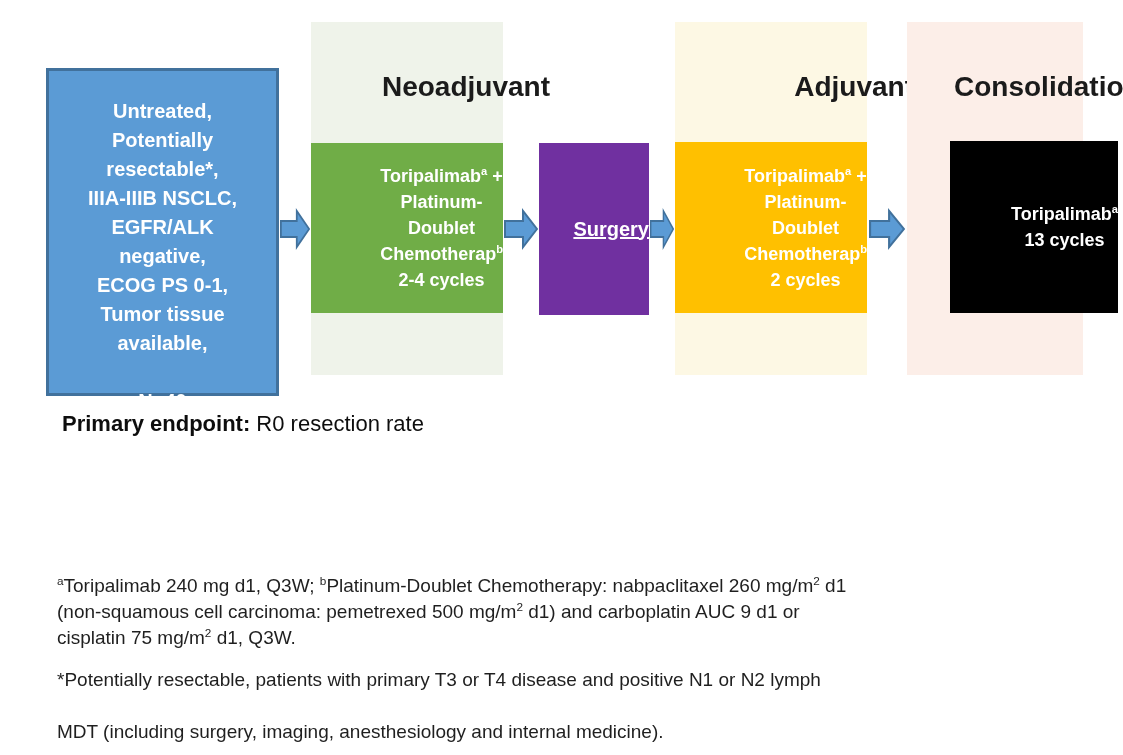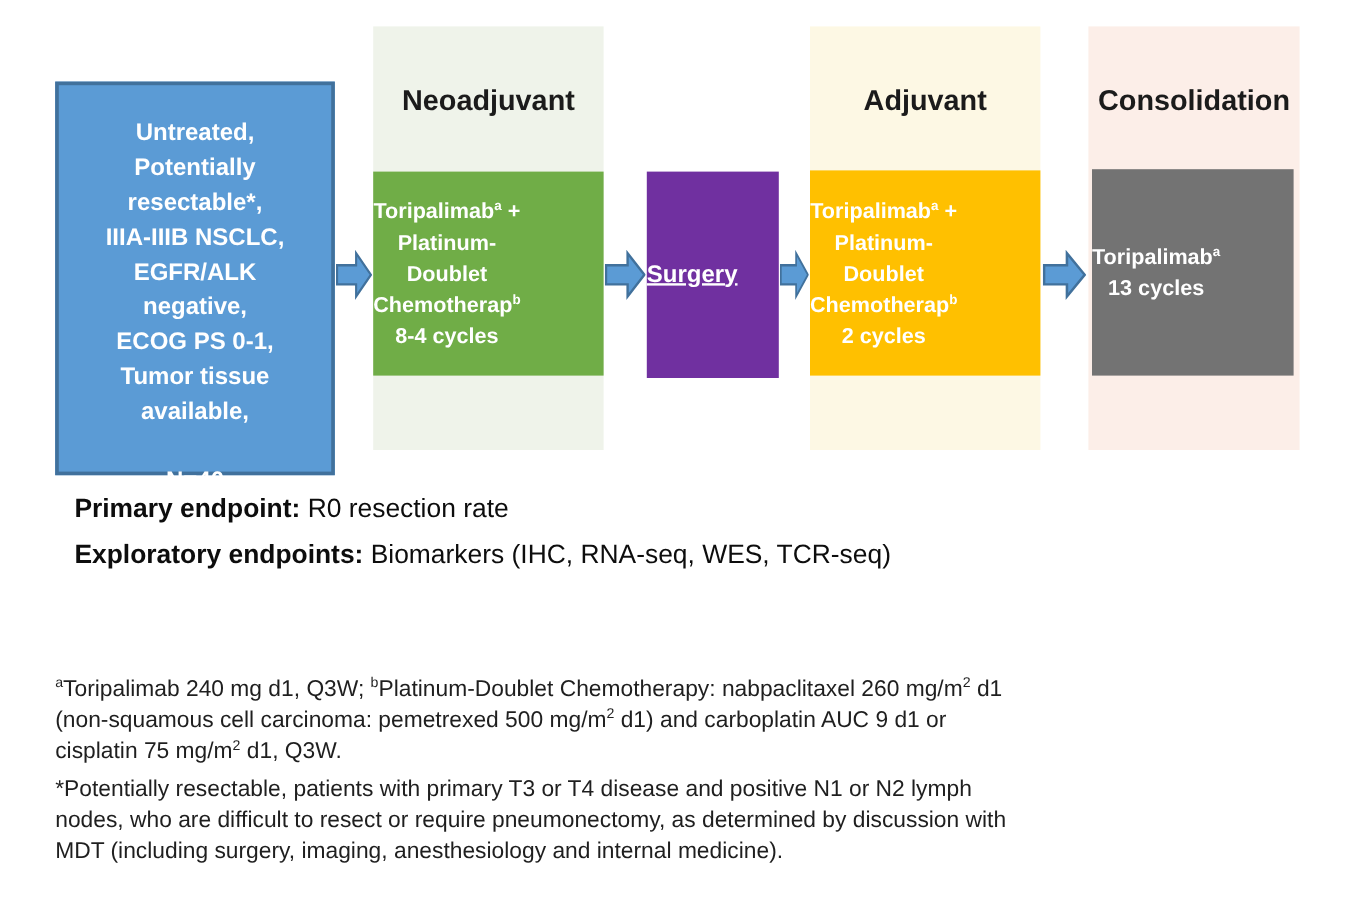--- a/index.html
+++ b/index.html
@@ -11,51 +11,51 @@
     color:#111;
     overflow:hidden;
   }
   
   .phase-col{position:absolute;top:22px;height:353px;}
   #col-neo {left:311px;width:192px;}
   #col-adj {left:675px;width:192px;}
   #col-cons{left:907px;width:176px;}
   .col-header{
     position:absolute;top:49px;left:0;width:100%;
-    text-align:center;font-size:24px;font-weight:bold;color:#1b1b1b;
+    text-align:right;font-size:28px;font-weight:bold;color:#1b1b1b;padding-left:47px;
   }
   
   #patient-box{
     position:absolute;left:46px;top:68px;width:233px;height:328px;
     box-sizing:border-box;border:3px solid;
     color:#ffffff;font-weight:bold;font-size:20px;line-height:29px;
     text-align:center;white-space:pre-line;padding-top:26px;
   }
   
   .phase-box{
-    position:absolute;display:flex;align-items:center;justify-content:flex-start;
+    position:absolute;display:flex;align-items:center;justify-content:flex-end;
     color:#ffffff;font-weight:bold;text-align:center;
   }
   #box-neo    {left:311px;top:143px;width:192px;height:170px;font-size:18px;line-height:26px;}
   #box-surgery{left:539px;top:143px;width:110px;height:172px;font-size:20px;}
   #box-adj    {left:675px;top:142px;width:192px;height:171px;font-size:18px;line-height:26px;}
   #box-cons   {left:910px;top:141px;width:168px;height:172px;font-size:18px;line-height:26px;}
   sup{font-size:62%;line-height:0;}
   
   .flow-arrow{position:absolute;top:207px;height:44px;}
   #arrow-1{left:280px;width:30px;}
   #arrow-2{left:504px;width:34px;}
   #arrow-3{left:650px;width:24px;}
   #arrow-4{left:869px;width:36px;}
   
   #endpoints{position:absolute;left:62px;top:405px;font-size:22px;line-height:38px;color:#0d0d0d;}
   .ep-label{font-weight:bold;}
   
   #footnotes{position:absolute;left:41px;top:557px;width:1055px;font-size:19px;line-height:26px;color:#1f1f1f;}
-  #footnotes p{margin:5px;}
+  #footnotes p{margin:16px;}
 </style>
 </head>
 <body>
 
 <div id="canvas">
 
   <div class="phase-col" id="col-neo" style="background-color: rgb(239, 243, 234);">
     <div class="col-header">Neoadjuvant</div>
   </div>
   <div class="phase-col" id="col-adj" style="background-color: rgb(253, 248, 228);">
@@ -84,42 +84,39 @@
     <polygon points="1,14 19,14 19,4 33,22 19,40 19,30 1,30" stroke-width="2" style="fill: rgb(91, 155, 213); stroke: rgb(65, 113, 156);"></polygon>
   </svg>
   <svg class="flow-arrow" id="arrow-3" viewBox="0 0 34 44" preserveAspectRatio="none">
     <polygon points="1,14 19,14 19,4 33,22 19,40 19,30 1,30" stroke-width="2" style="fill: rgb(91, 155, 213); stroke: rgb(65, 113, 156);"></polygon>
   </svg>
   <svg class="flow-arrow" id="arrow-4" viewBox="0 0 34 44" preserveAspectRatio="none">
     <polygon points="1,14 19,14 19,4 33,22 19,40 19,30 1,30" stroke-width="2" style="fill: rgb(91, 155, 213); stroke: rgb(65, 113, 156);"></polygon>
   </svg>
 
   <div class="phase-box" id="box-neo" style="background-color: rgb(112, 173, 71);">
-    <div><span>Toripalimab</span><sup>a</sup><span> +</span><br><span>Platinum-</span><br><span>Doublet</span><br><span>Chemotherap</span><sup>b</sup><br><span>8-4 cycles</span></div>
+    <div><span>Toripalimab</span><sup>a</sup><span> +</span><br><span>Platinum-</span><br><span>Doublet</span><br><span>Chemotherap</span><sup>b</sup><br><span>2-4 cycles</span></div>
   </div>
 
   <div class="phase-box" id="box-surgery" style="background-color: rgb(112, 48, 160); text-decoration: underline;">
     <div>Surgery</div>
   </div>
 
   <div class="phase-box" id="box-adj" style="background-color: rgb(255, 192, 0);">
     <div><span>Toripalimab</span><sup>a</sup><span> +</span><br><span>Platinum-</span><br><span>Doublet</span><br><span>Chemotherap</span><sup>b</sup><br><span>2 cycles</span></div>
   </div>
 
-  <div class="phase-box" id="box-cons" style="background-color: #737373;">
+  <div class="phase-box" id="box-cons" style="background-color: #000000; margin-left: 40px;">
     <div><span>Toripalimab</span><sup>a</sup><br><span>13 cycles</span></div>
   </div>
 
   <div id="endpoints">
     <div>
       <span class="ep-label">Primary endpoint:</span><span> R0 resection rate</span>
     </div>
-    <div>
-      <span class="ep-label">Exploratory endpoints:</span><span> Biomarkers (IHC, RNA-seq, WES, TCR-seq)</span>
-    </div>
   </div>
 
   <div id="footnotes">
     <p><sup>a</sup><span>Toripalimab 240 mg d1, Q3W; </span><sup>b</sup><span>Platinum-Doublet Chemotherapy: nabpaclitaxel 260 mg/m</span><sup>2</sup><span> d1</span><br><span>(non-squamous cell carcinoma: pemetrexed 500 mg/m</span><sup>2</sup><span> d1) and carboplatin AUC 9 d1 or</span><br><span>cisplatin 75 mg/m</span><sup>2</sup><span> d1, Q3W.</span></p>
-    <p><span>*Potentially resectable, patients with primary T3 or T4 disease and positive N1 or N2 lymph</span><br><span>nodes, who are difficult to resect or require pneumonectomy, as determined by discussion with</span><br><span>MDT (including surgery, imaging, anesthesiology and internal medicine).</span></p>
+    <p><span>*Potentially resectable, patients with primary T3 or T4 disease and positive N1 or N2 lymph</span><br><br><span>MDT (including surgery, imaging, anesthesiology and internal medicine).</span></p>
   </div>
 
 </div>
 
 </body></html>

